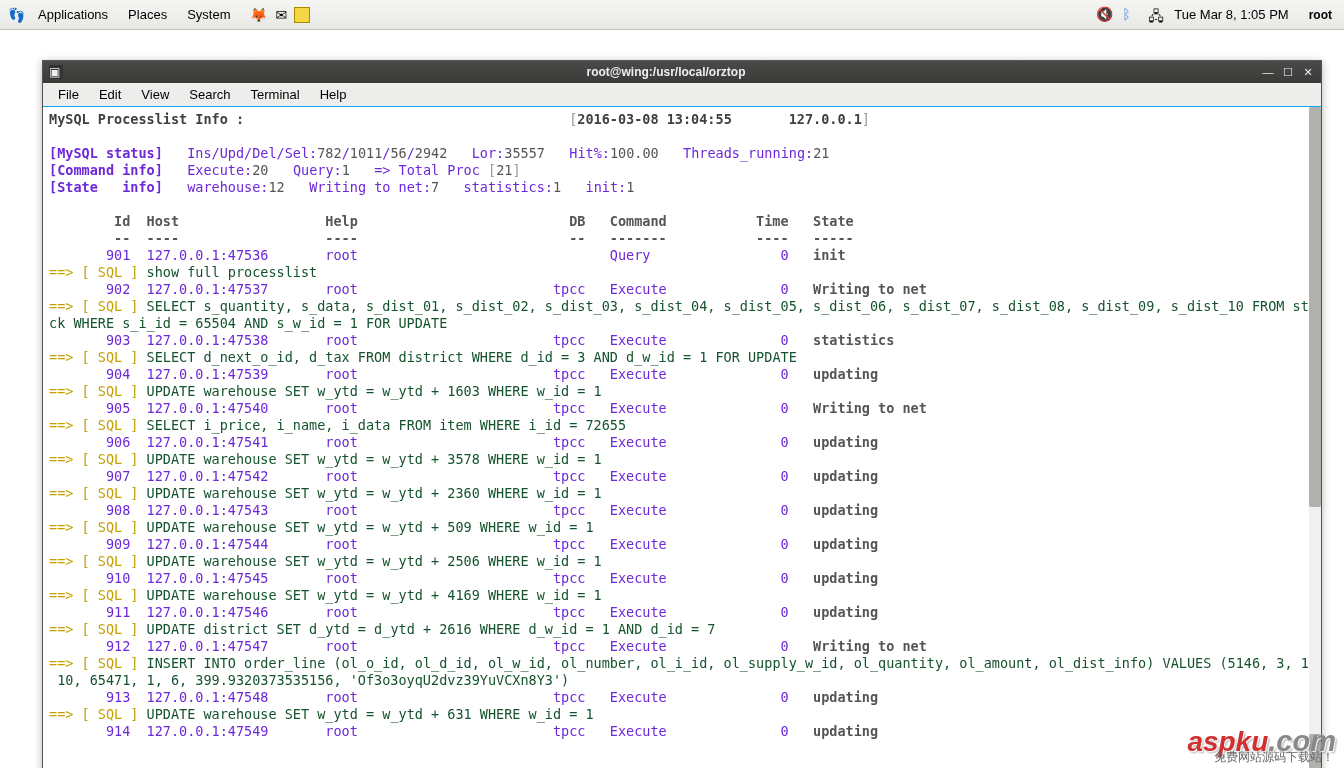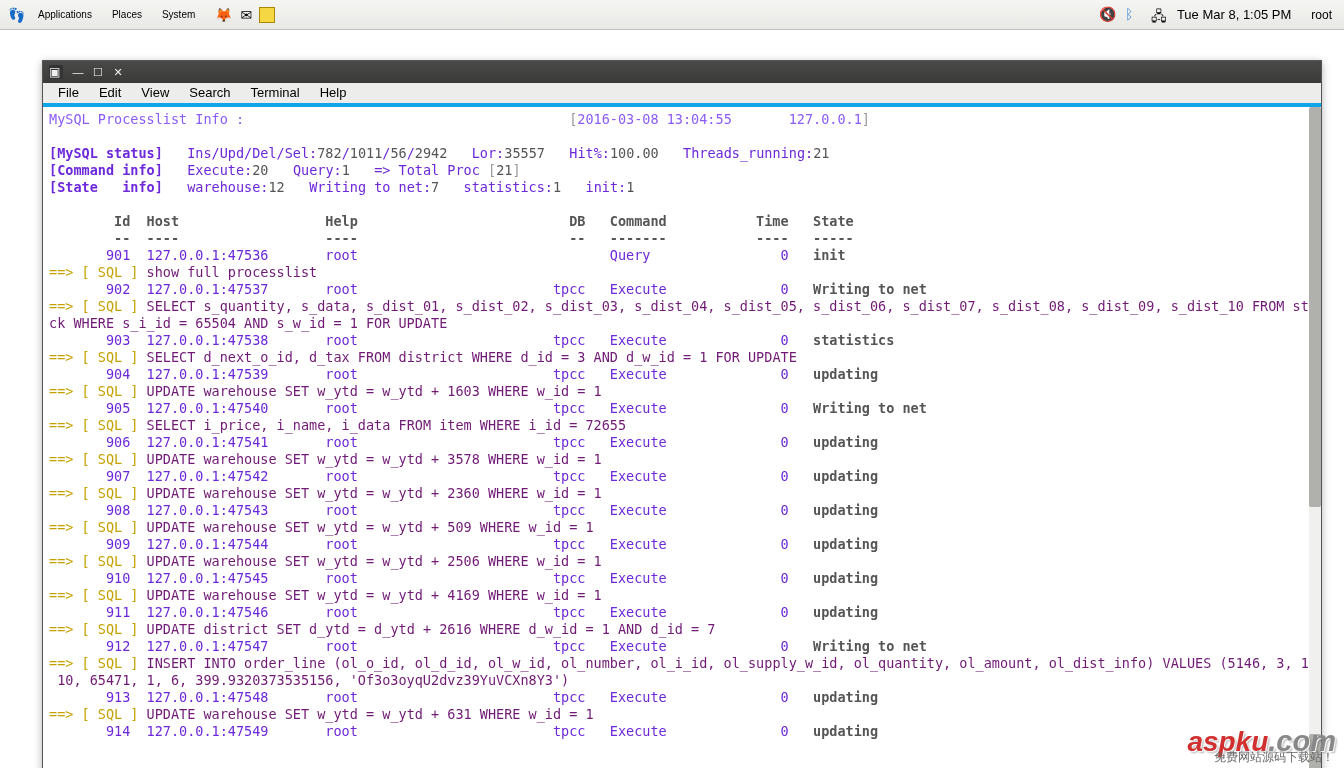--- a/index.html
+++ b/index.html
@@ -1,41 +1,41 @@
 <!DOCTYPE html>
 <html><head>
 <meta charset="utf-8">
 <style>
 *{margin:0;padding:0;box-sizing:border-box}
 body{font-family:sans-serif;font-size:12px;background:#fff;width:1344px;height:768px;overflow:hidden;position:relative}
 .panel{height:30px;background:linear-gradient(#f5f5f3,#e8e8e5);border-bottom:1px solid #c0c0c0;display:flex;align-items:center;padding:0 8px;gap:4px}
 .panel-icon{width:18px;height:18px;display:inline-flex;align-items:center;justify-content:center;font-size:14px}
-.panel-menu{padding:3px 8px;cursor:pointer;font-size:10px}
+.panel-menu{padding:3px 8px;cursor:pointer;font-size:13px}
 .panel-sep{flex:1}
 .panel-right{display:flex;align-items:center;gap:8px}
 .tray-icon{width:18px;height:18px;font-size:14px}
 .panel-time{font-size:13px;}
-.panel-user{font-weight:normal;margin-left:12px;margin-right:4px}
+.panel-user{font-weight:bold;margin-left:12px;margin-right:4px}
 .window{position:absolute;left:42px;top:60px;width:1280px;height:715px;background:#fff;border:1px solid #555;box-shadow:0 2px 8px rgba(0,0,0,0.3)}
 .titlebar{height:22px;background:linear-gradient(#4a4a48,#3a3a38);color:#eee;display:flex;align-items:center;font-size:12px;padding:0 6px}
 .title-icon{width:14px;height:14px;background:#333;margin-right:8px}
 .title-text{flex:1;text-align:center;font-weight:bold}
 .win-btns{display:flex;gap:6px}
 .win-btn{width:14px;height:14px;cursor:pointer;display:flex;align-items:center;justify-content:center;font-size:11px}
-.menubar{height:24px;background:#ededeb;border-bottom:4px solid #0ea5e9;display:flex;align-items:flex-end;padding:0 6px;gap:2px}
+.menubar{height:24px;background:#ededeb;border-bottom:1px solid #0ea5e9;display:flex;align-items:center;padding:0 6px;gap:2px}
 .menu-item{padding:3px 9px;cursor:pointer;font-size:13px}
 .terminal{height:calc(100% - 46px);background:#fff;color:#333;font-family:'DejaVu Sans Mono',monospace;font-size:13.5px;line-height:17px;padding:4px 6px;overflow:hidden;white-space:pre;position:relative}
-.hdr-green{color:#8b5cf6;font-weight:normal}
+.hdr-green{color:#404040;font-weight:bold}
 .hdr-red{color:#6d28d9;font-weight:bold}
 .gray{color:#6d28d9}
 .ul{color:#555}
 .col-dark{color:#555;font-weight:bold}
 .bracket{color:#999}
 .sql-arrow{color:#c4a000}
-.sql-text{color:#701a75}
+.sql-text{color:#14532d}
 .scrollbar{position:absolute;right:0;top:0;width:12px;height:100%;background:#f0f0ee}
 .scroll-thumb{position:absolute;right:0;width:12px;background:#b0b0ad;border-radius:2px}
 .watermark{position:absolute;right:8px;bottom:10px;font-family:Arial,sans-serif;font-size:28px;font-weight:bold;font-style:italic;color:#d03030;text-shadow:1px 1px 1px #fff,2px 2px 2px rgba(0,0,0,0.3)}
 .watermark .gray-txt{color:#888;font-size:29px}
 .watermark-sub{position:absolute;right:10px;bottom:2px;font-size:12px;color:#666}
 </style>
 </head>
 <body>
 
 <div class="panel">
@@ -52,20 +52,21 @@
     <span class="tray-icon" style="color:#4a90d9">ᛒ</span>
     <span class="tray-icon">🖧</span>
     <span class="panel-time">Tue Mar  8,  1:05 PM</span>
     <span class="panel-user">root</span>
   </div>
 </div>
 
 <div class="window">
   <div class="titlebar">
     <span class="title-icon">▣</span>
+    <span class="title-text">root@wing:/usr/local/orztop</span>
     <div class="win-btns">
       <span class="win-btn">—</span>
       <span class="win-btn">☐</span>
       <span class="win-btn">✕</span>
     </div>
   </div>
   <div class="menubar">
     <span class="menu-item">File</span>
     <span class="menu-item">Edit</span>
     <span class="menu-item">View</span>

